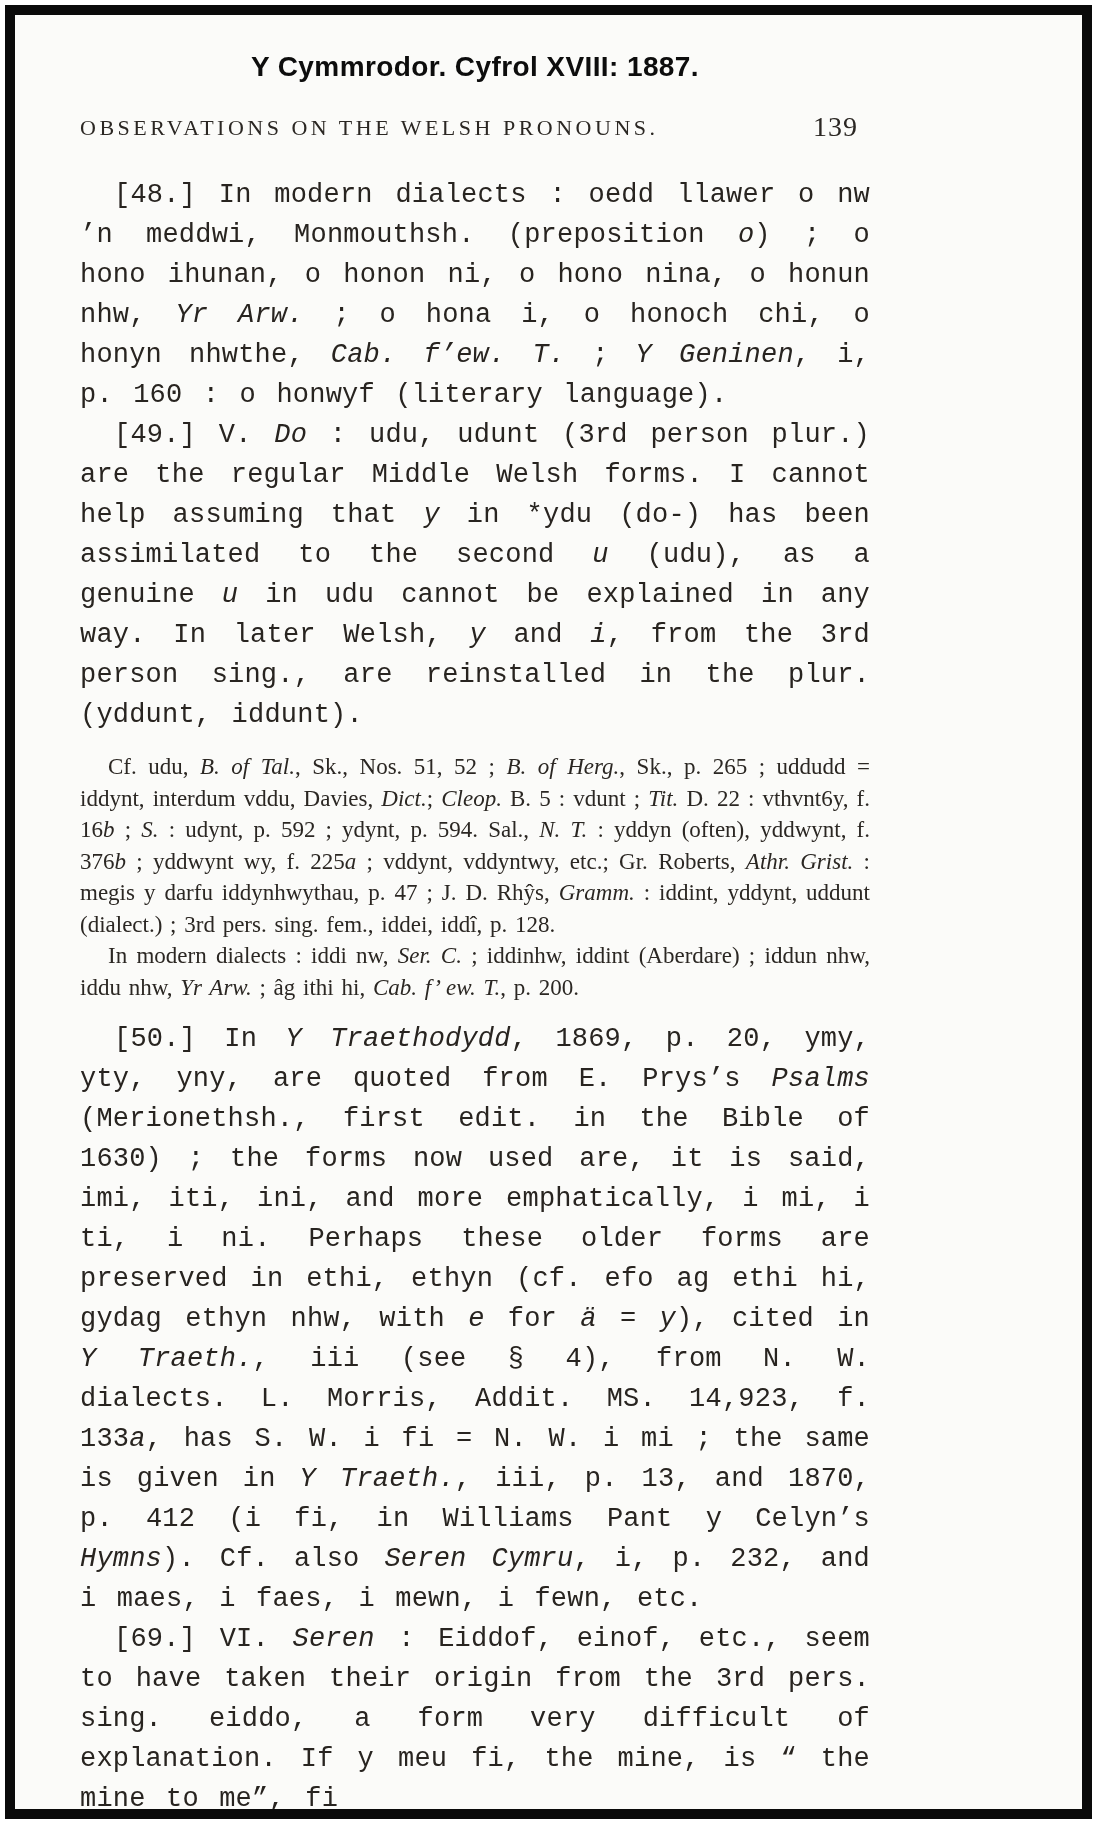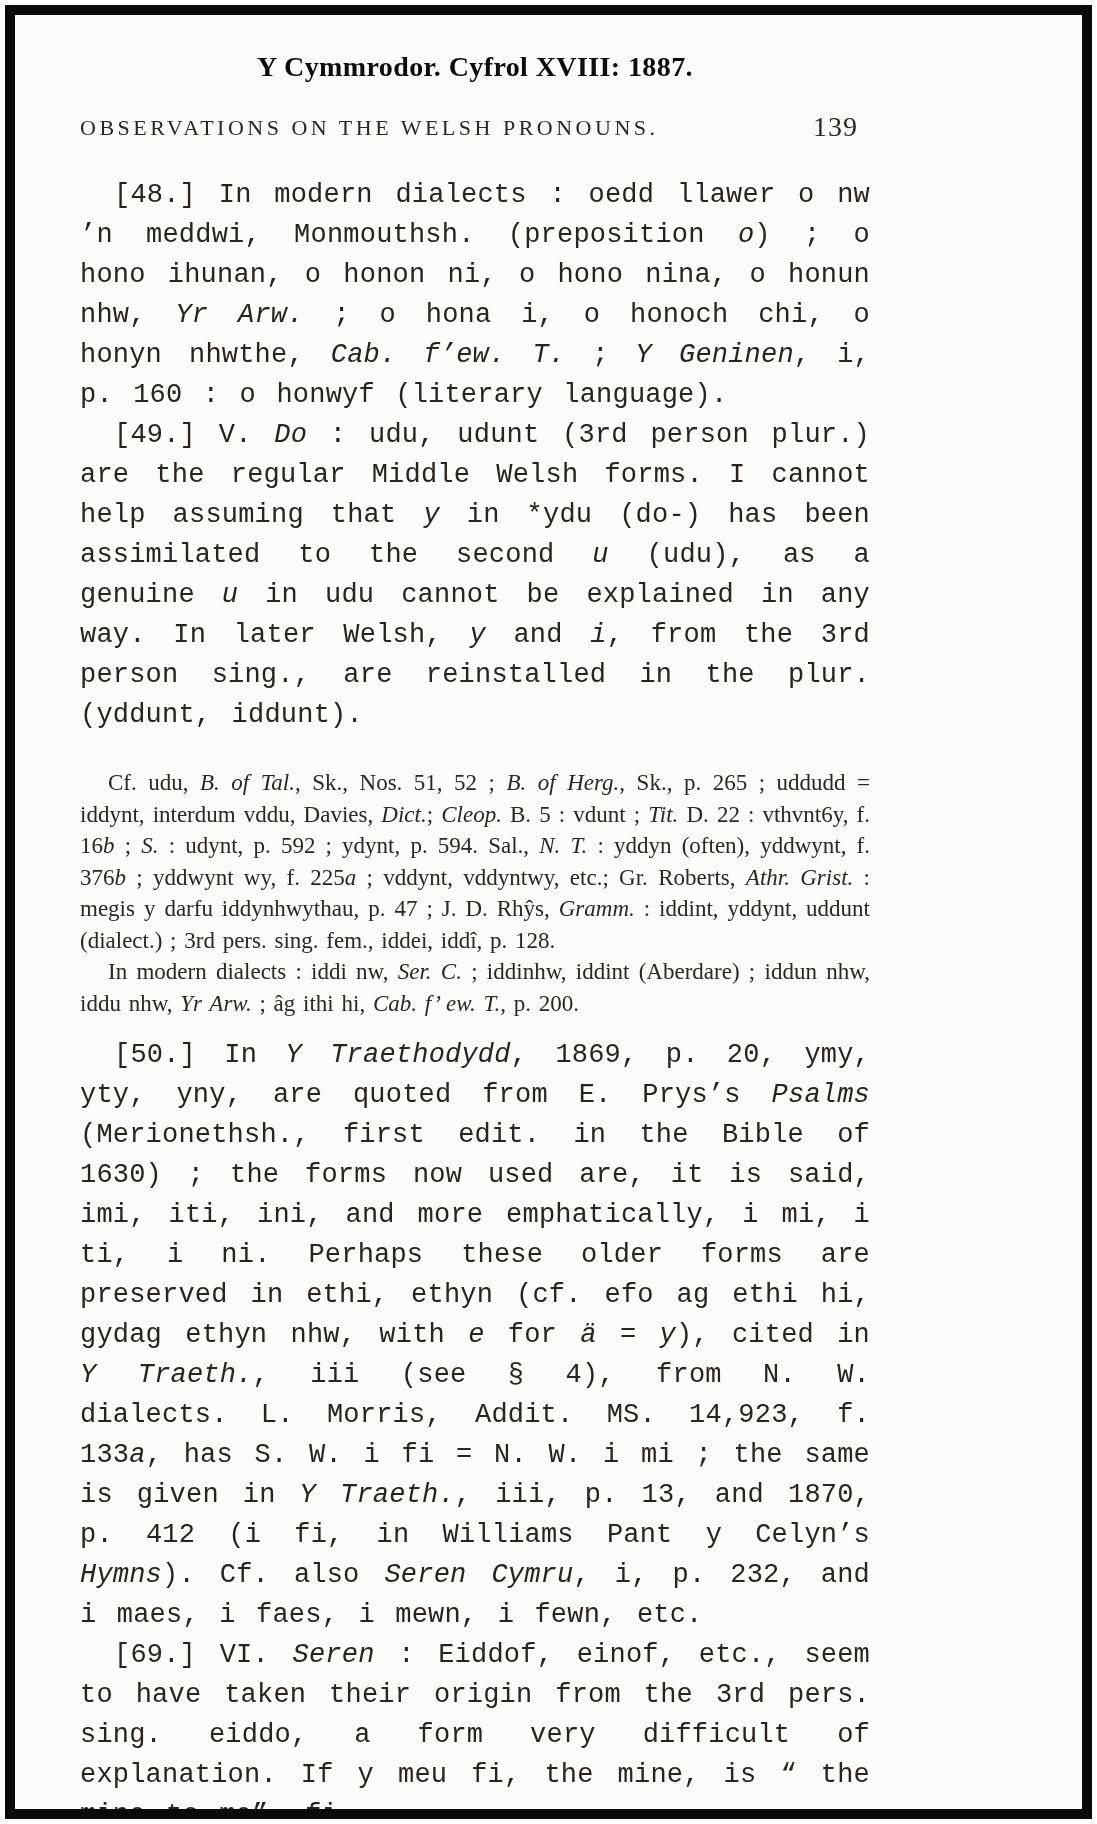--- a/index.html
+++ b/index.html
@@ -17,21 +17,21 @@
     position: relative;
     overflow: hidden;
   }
   .column {
     position: absolute;
     left: 65px; top: 36px;
     width: 790px;
     color: #282420;
   }
   .header-title {
-    font-family: Liberation Serif, serif;
+    font-family: Liberation Sans, sans-serif;
     font-weight: 700;
     font-size: 28px;
     letter-spacing: 0.4px;
     text-align: center;
     color: #0d0d0d;
     margin: 0 0 32px 0;
   }
   .running-head-row {
     position: relative;
     font-family: "Liberation Serif", "DejaVu Serif", serif;
@@ -67,21 +67,21 @@
   p.fn {
     font-family: "Liberation Serif", "DejaVu Serif", serif;
     font-size: 23px;
     line-height: 31.5px;
     text-align: justify;
     text-indent: 28px;
     margin: 0;
     word-spacing: 2px;
     color: #2b2723;
   }
-  p.fn-first { margin-top: 32px; }
+  p.fn-first { margin-top: 16px; }
   p.fn-last  { margin-bottom: 16px; }
   em { font-style: italic; }
   .watermark {
     font-family: "Liberation Sans", sans-serif;
     font-size: 22px;
     font-weight: 400;
     color: #141414;
     text-align: right;
     margin-top: 12px;
     padding-right: 2px;

